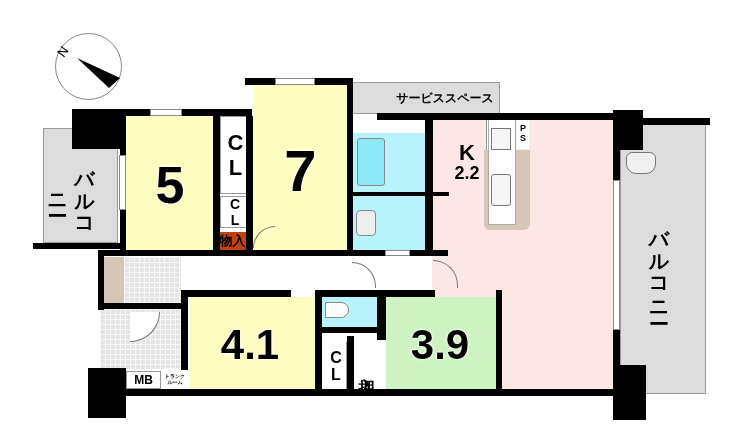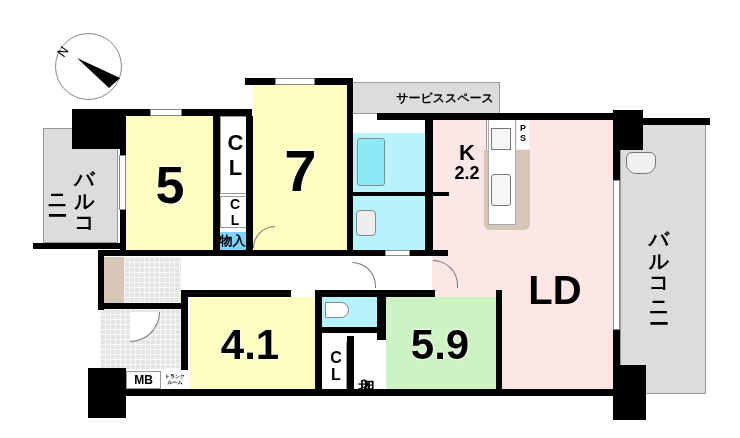--- a/index.html
+++ b/index.html
@@ -44,21 +44,21 @@
 
 <div class="abs room-yellow" style="left:253px;top:85px;width:95px;height:165px;"></div>
 <div class="abs big" style="left:253px;top:130px;width:95px;height:80px;font-size:58px;">7</div>
 
 <div class="abs lbl" style="left:220px;top:116px;width:30px;height:78px;flex-direction:column;font-size:22px;line-height:22px;border:1px solid #999;background:#fff;">
   <span style="writing-mode:vertical-rl;text-orientation:upright;">CL</span>
 </div>
 <div class="abs lbl" style="left:220px;top:196px;width:30px;height:32px;font-size:14px;border:1px solid #999;background:#fff;">
   <span style="writing-mode:vertical-rl;text-orientation:upright;">CL</span>
 </div>
-<div class="abs lbl" style="left:215px;top:232px;width:35px;height:18px;font-size:13px;background:#7dd3fc;">
+<div class="abs lbl" style="left:215px;top:232px;width:35px;height:18px;font-size:13px;background:#c2410c;">
   <span>物入</span>
 </div>
 
 <div class="abs room-blue" style="left:353px;top:133px;width:76px;height:60px;"></div>
 <div class="abs" style="left:357px;top:138px;width:28px;height:48px;border:1px solid #888;border-radius:3px;background:#8ee9f6;"></div>
 <div class="abs lbl" style="left:430px;top:160px;width:14px;height:30px;font-size:9px;background:#fff;">
   <span style="writing-mode:vertical-rl;text-orientation:upright;">PS</span>
 </div>
 
 <div class="abs room-blue" style="left:353px;top:196px;width:96px;height:54px;"></div>
@@ -75,21 +75,20 @@
 </div>
 <div class="abs" style="left:486px;top:117px;width:30px;height:110px;background:#fff;border:1px solid #999;"></div>
 <div class="abs" style="left:484px;top:150px;width:46px;height:80px;background:#d5c6b6;border-radius:0 0 6px 6px;z-index:0;"></div>
 <div class="abs" style="left:488px;top:117px;width:28px;height:108px;background:#fff;border:1px solid #aaa;"></div>
 <div class="abs" style="left:491px;top:128px;width:20px;height:22px;border:1px solid #777;background:#f6f6f6;"></div>
 <div class="abs" style="left:491px;top:174px;width:20px;height:32px;border:1px solid #777;border-radius:3px;background:#f6f6f6;"></div>
 <div class="abs lbl" style="left:517px;top:117px;width:12px;height:32px;font-size:9px;background:#fff;">
   <span style="writing-mode:vertical-rl;text-orientation:upright;">PS</span>
 </div>
 <div class="abs lbl" style="left:500px;top:245px;width:110px;height:90px;flex-direction:column;line-height:44px;">
-  <span style="font-size:40px;">LD</span>
 </div>
 
 <div class="abs" style="left:185px;top:255px;width:245px;height:37px;background:#fff;"></div>
 
 <div class="abs" style="left:104px;top:257px;width:20px;height:46px;background:#d5c6b6;"></div>
 <div class="abs tile" style="left:124px;top:257px;width:57px;height:46px;"></div>
 <div class="abs tile" style="left:100px;top:309px;width:81px;height:60px;"></div>
 
 <div class="abs room-yellow" style="left:190px;top:297px;width:125px;height:92px;"></div>
 <div class="abs big" style="left:200px;top:315px;width:100px;height:60px;font-size:42px;">4.1</div>
@@ -105,21 +104,21 @@
 <div class="abs" style="left:325px;top:302px;width:24px;height:16px;border:1px solid #888;border-radius:0 10px 10px 0;background:#fff;"></div>
 
 <div class="abs lbl" style="left:325px;top:342px;width:22px;height:48px;font-size:16px;background:#fff;border-right:1px solid #999;">
   <span style="writing-mode:vertical-rl;text-orientation:upright;">CL</span>
 </div>
 <div class="abs lbl" style="left:354px;top:342px;width:24px;height:48px;font-size:16px;background:#fff;">
   <span style="writing-mode:vertical-rl;text-orientation:upright;">押入</span>
 </div>
 
 <div class="abs room-green" style="left:386px;top:297px;width:110px;height:92px;"></div>
-<div class="abs big" style="left:390px;top:315px;width:100px;height:60px;font-size:42px;">5.9</div>
+<div class="abs big" style="left:390px;top:315px;width:100px;height:60px;font-size:42px;">3.9</div>
 
 <div class="wall" style="left:72px;top:109px;width:180px;height:7px;"></div>
 <div class="wall" style="left:72px;top:109px;width:54px;height:40px;"></div>
 <div class="wall" style="left:120px;top:109px;width:6px;height:145px;"></div>
 <div class="wall" style="left:33px;top:243px;width:93px;height:6px;"></div>
 <div class="window" style="left:150px;top:109px;width:32px;height:7px;"></div>
 <div class="window" style="left:119px;top:155px;width:7px;height:55px;"></div>
 
 <div class="wall" style="left:213px;top:116px;width:7px;height:134px;"></div>
 

